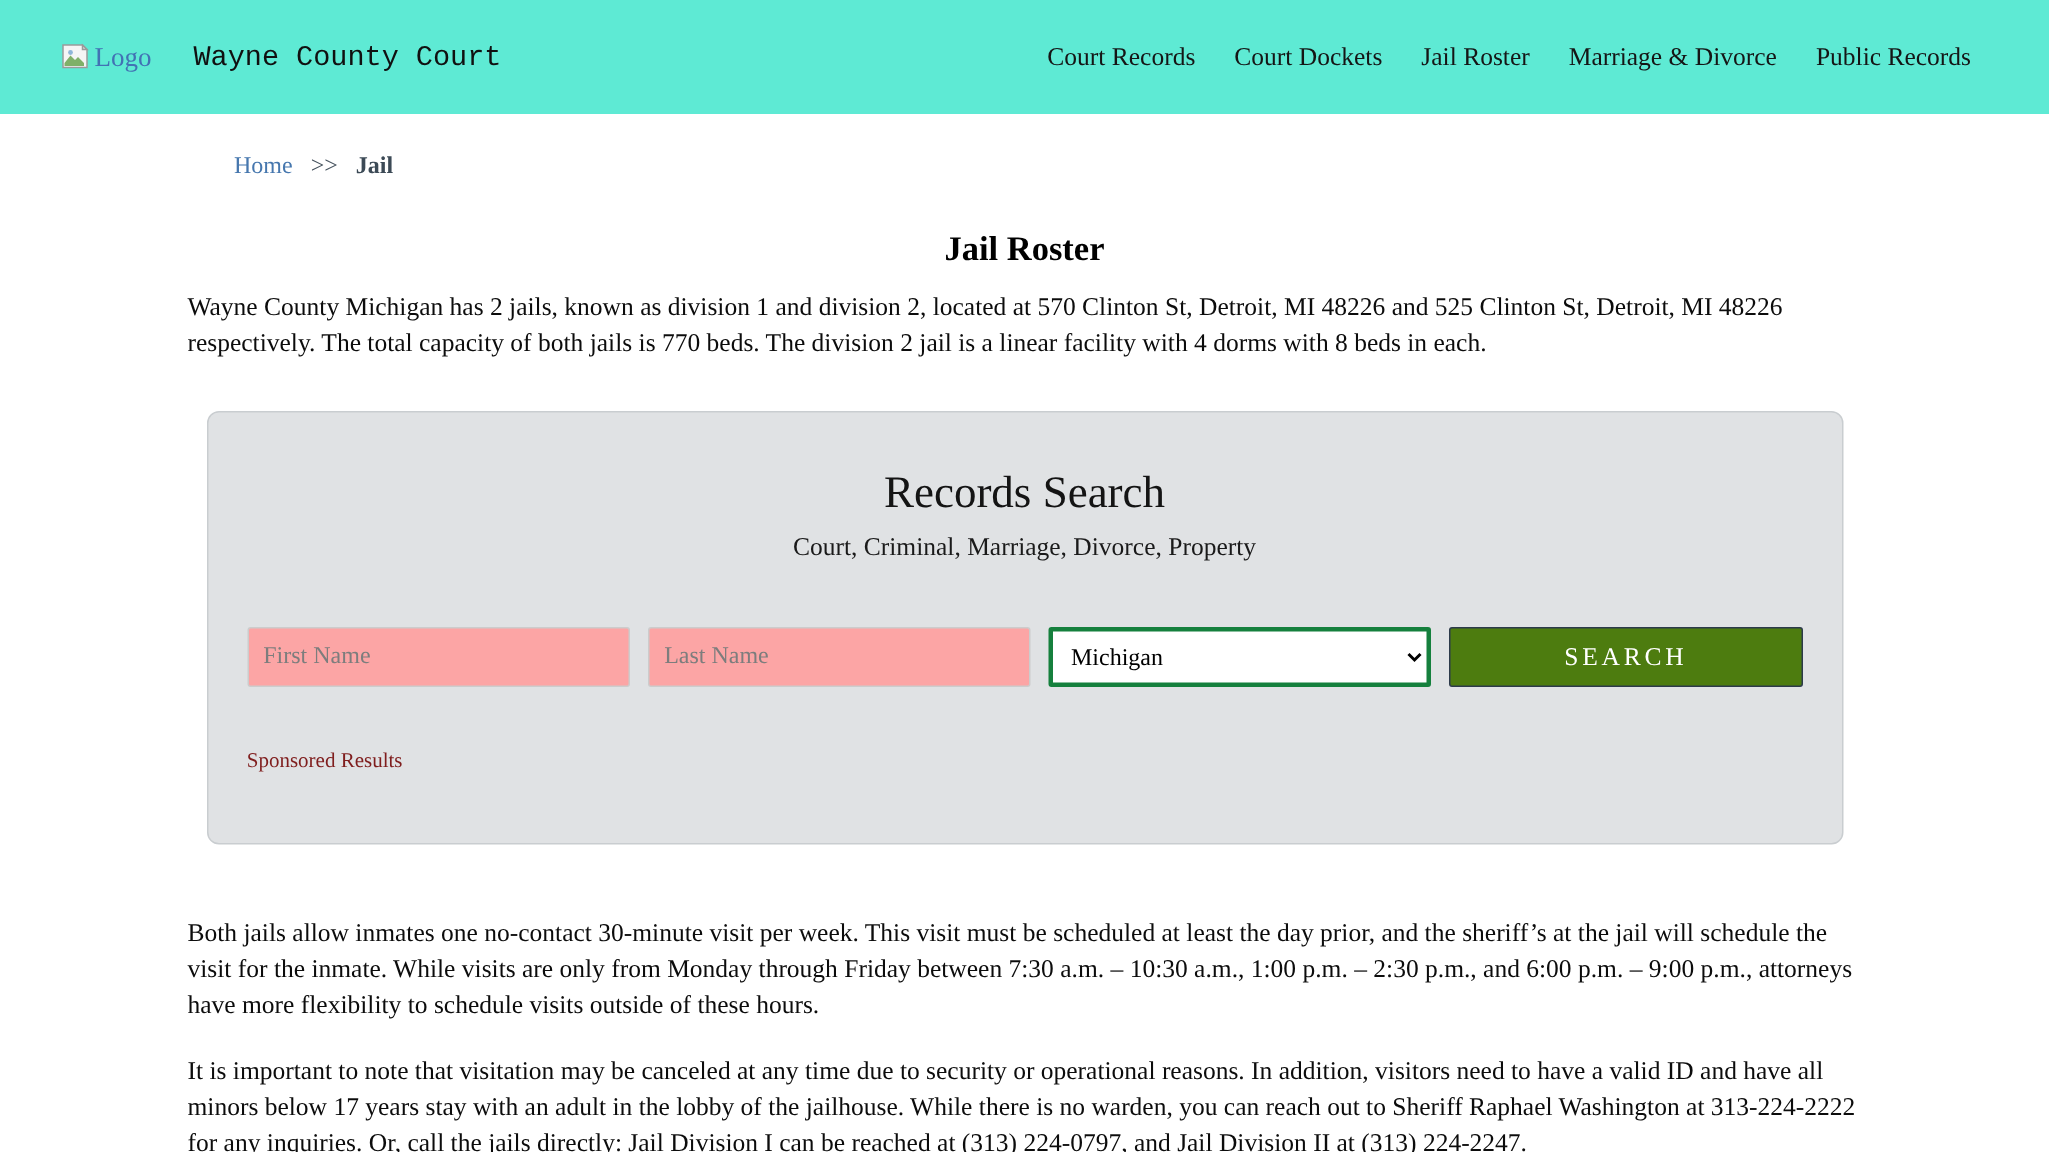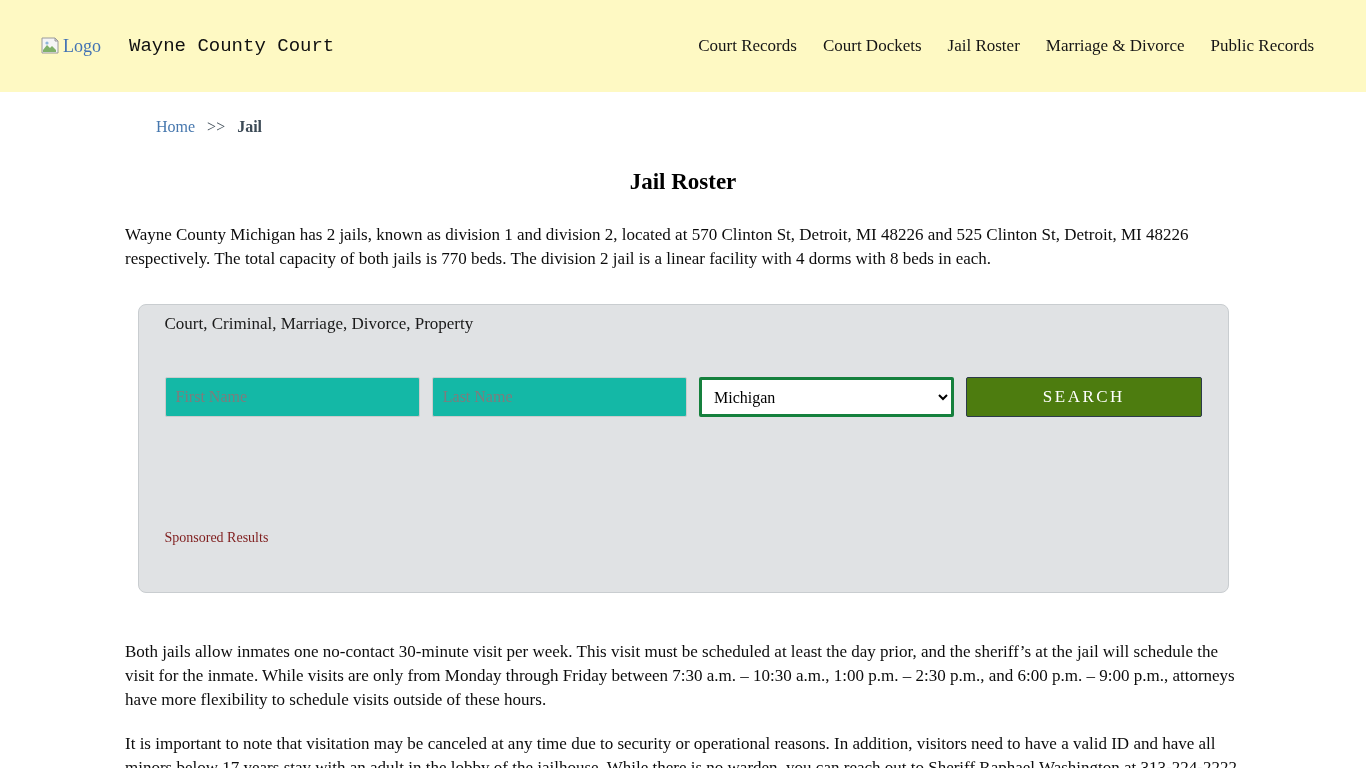--- a/index.html
+++ b/index.html
@@ -1,20 +1,20 @@
 <!DOCTYPE html>
 <html><head>
 <meta charset="utf-8">
 <style>
   * { margin: 0; padding: 0; box-sizing: border-box; }
   html, body { width: 1366px; min-height: 768px; background: #ffffff; font-family: "Liberation Serif", serif; color: #111111; }
 
   
   .site-header {
-    width: 100%; height: 92px; background: #fef9c3;
+    width: 100%; height: 76px; background: #5eead4;
     display: flex; align-items: center; justify-content: space-between;
     padding: 0 40px 0 40px;
   }
   .brand-group { display: flex; align-items: center; gap: 28px; }
   .logo-wrap { display: flex; align-items: center; gap: 3px; }
   .logo-alt { color: #4272b4; font-size: 18px; }
   .brand-title { font-size: 19px; color: #101010; font-family: Liberation Mono, monospace; }
   .main-nav { display: flex; align-items: center; gap: 26px; padding-right: 12px; }
   .nav-link { font-size: 17px; color: #151515; text-decoration: none; cursor: pointer; white-space: nowrap; }
 
@@ -24,37 +24,37 @@
   
   .breadcrumb { padding: 26px 0 0 31px; font-size: 16px; }
   .breadcrumb a { color: #4677ae; text-decoration: none; cursor: pointer; }
   .crumb-sep { color: #45525d; margin: 0 8px; }
   .crumb-current { color: #3c4a56; font-weight: bold; }
 
   
   .page-title { text-align: center; font-size: 23px; font-weight: bold; color: #000000; margin-top: 33px; }
 
   
-  .body-text { font-size: 17px; line-height: 24px; color: #0c0c0c; margin-top: 28px; }
+  .body-text { font-size: 17px; line-height: 24px; color: #0c0c0c; margin-top: 14px; }
   .body-text.second { margin-top: 47px; }
   .body-text.third { margin-top: 20px; margin-bottom: 18px; }
 
   
   .search-panel {
     margin: 33px auto 0 auto; width: 1091px; height: 289px;
     background: #e0e2e4; border: 1px solid #c9cdd0; border-radius: 8px;
     padding: 0 26px;
     position: relative;
   }
   .search-title { text-align: center; font-size: 30px; font-weight: normal; color: #141414; padding-top: 37px; }
-  .search-subtitle { text-align: left; font-size: 17px; color: #1a1a1a; margin-top: 9px; }
+  .search-subtitle { text-align: center; font-size: 17px; color: #1a1a1a; margin-top: 9px; }
   .search-form { display: flex; gap: 12px; margin-top: 43px; }
   .search-form > * { flex: 1 1 0; height: 40px; }
   .text-input {
-    border: 1px solid #cccccc; background: #14b8a6; border-radius: 2px;
+    border: 1px solid #cccccc; background: #fca5a5; border-radius: 2px;
     font-family: "Liberation Serif", serif; font-size: 16px; color: #1a1a1a;
     padding: 0 10px; outline: none; width: 100%;
   }
   .text-input::placeholder { color: #7d7d7d; }
   .state-select {
     border: 3px solid #15803d; background: #ffffff; border-radius: 2px;
     font-family: "Liberation Serif", serif; font-size: 16px; color: #000000;
     padding: 0 8px; outline: none; cursor: pointer;
   }
   .search-btn {
@@ -97,20 +97,21 @@
     <a>Home</a>
     <span class="crumb-sep">&gt;&gt;</span>
     <span class="crumb-current">Jail</span>
   </div>
 
   <h1 class="page-title">Jail Roster</h1>
 
   <p class="body-text">Wayne County Michigan has 2 jails, known as division 1 and division 2, located at 570 Clinton St, Detroit, MI 48226 and 525 Clinton St, Detroit, MI 48226 respectively. The total capacity of both jails is 770 beds. The division 2 jail is a linear facility with 4 dorms with 8 beds in each.</p>
 
   <section class="search-panel">
+    <h2 class="search-title">Records Search</h2>
     <div class="search-subtitle">Court, Criminal, Marriage, Divorce, Property</div>
     <div class="search-form">
       <input class="text-input" type="text" placeholder="First Name" style="">
       <input class="text-input" type="text" placeholder="Last Name" style="">
       <select class="state-select">
         <option>Michigan</option>
       </select>
       <button class="search-btn">SEARCH</button>
     </div>
     <div class="sponsored">Sponsored Results</div>

